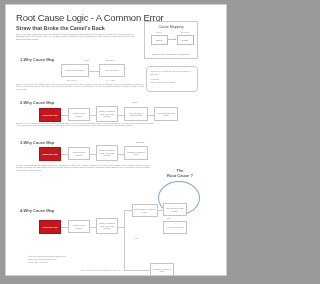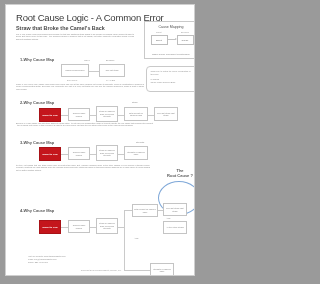--- a/index.html
+++ b/index.html
@@ -4,21 +4,21 @@
 <style>
   html,body{margin:0;padding:0;}
   body{
     width:200px;height:284px;
     background:#9a9a9a;
     font-family:"Liberation Sans", sans-serif;
     overflow:hidden;
   }
   .page{
     position:absolute;left:5px;top:4px;
-    width:190px;height:272px;
+    width:222px;height:272px;
     background:#ffffff;
     border:1px solid #cfcfcf;
     box-sizing:border-box;
     overflow:hidden;
   }
   
   .title{
     position:absolute;left:10px;top:7px;
     font-size:9.5px;color:#3a3a3a;letter-spacing:-0.2px;
     white-space:nowrap;

